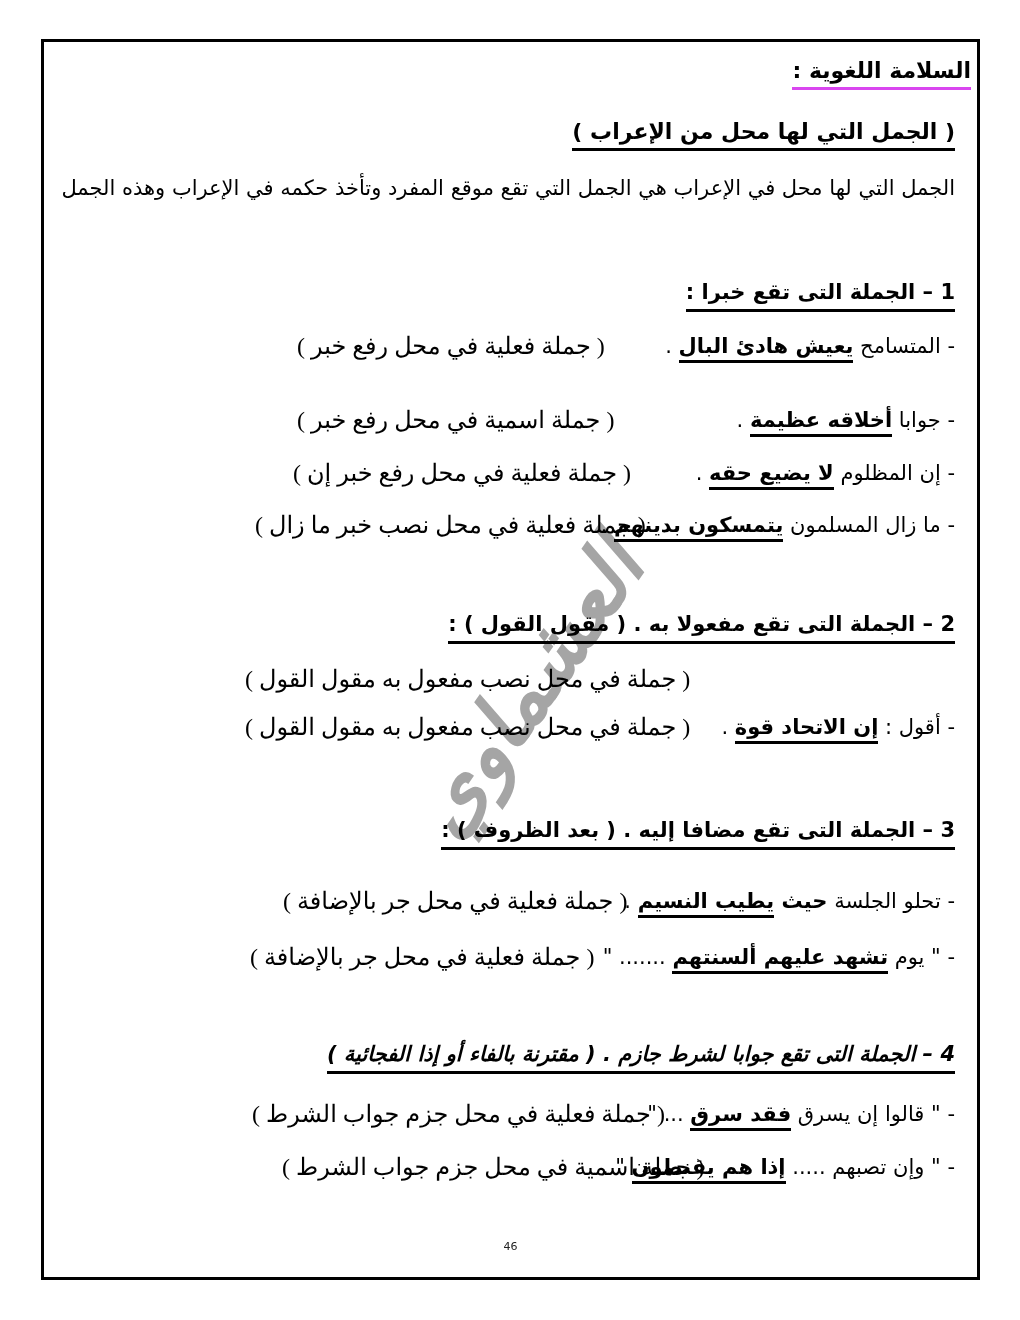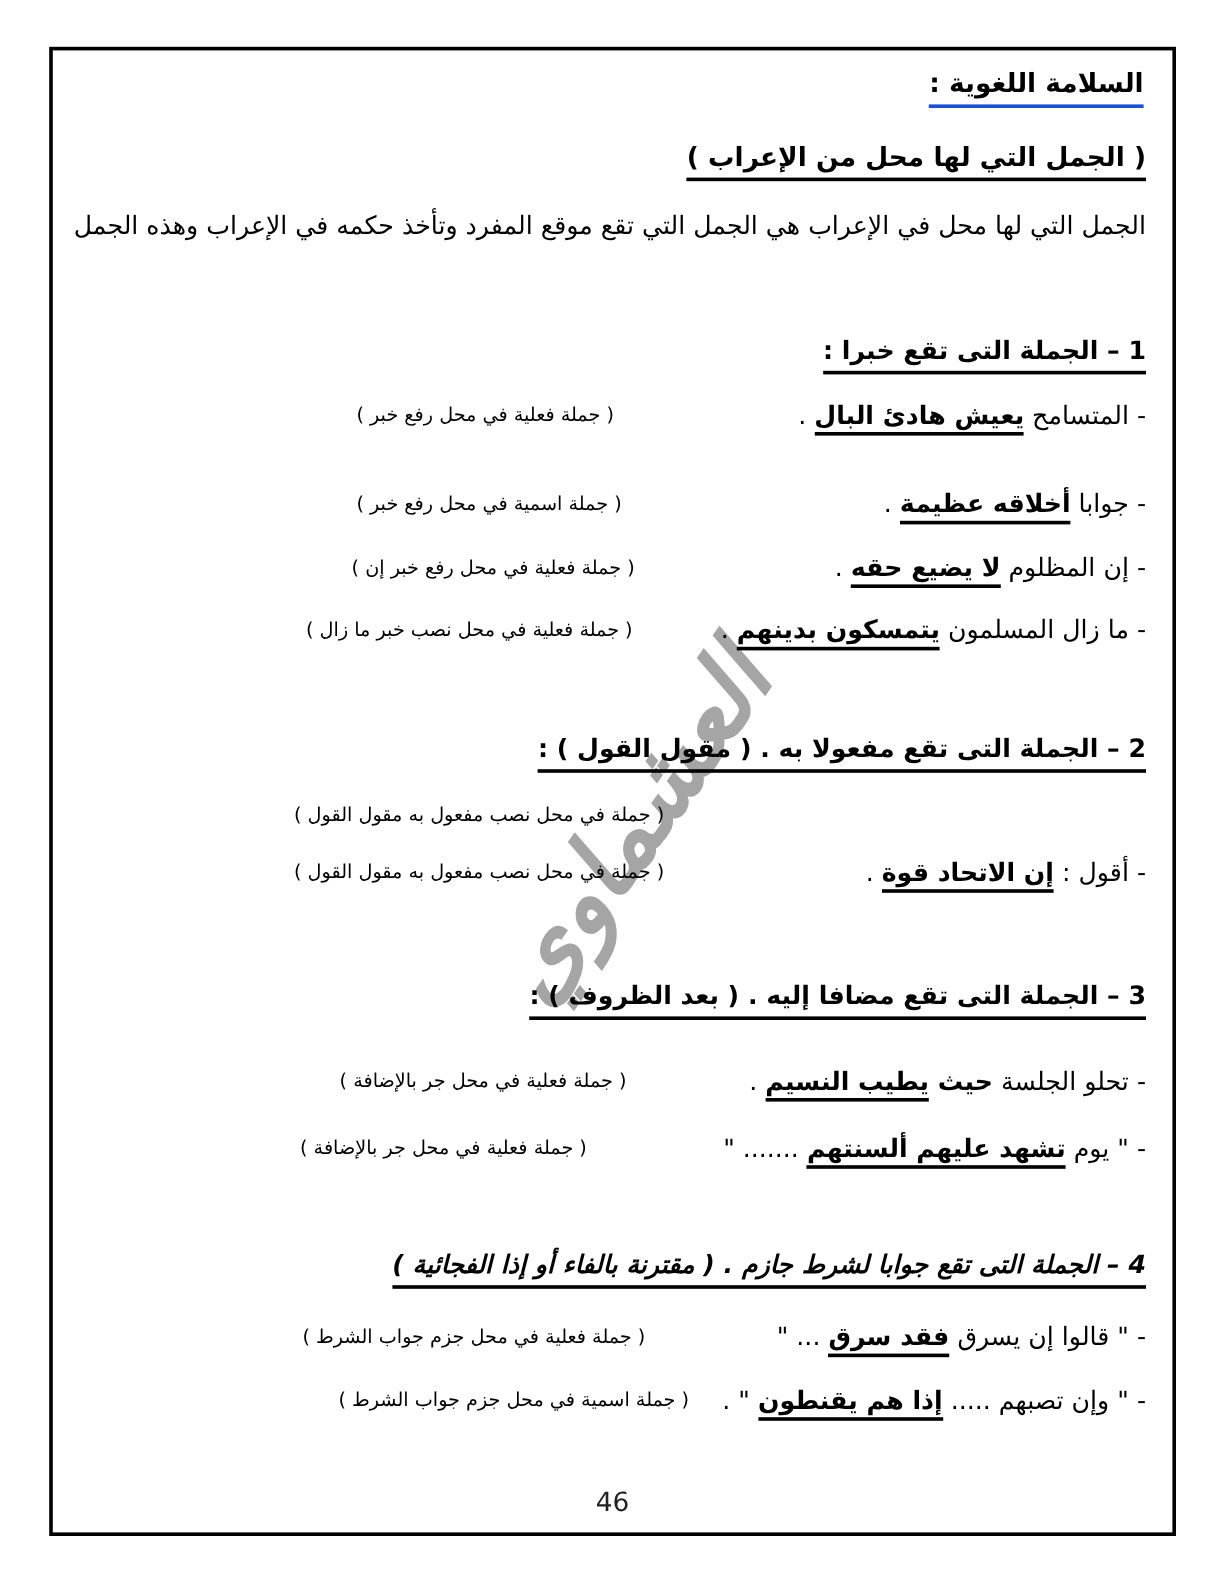--- a/index.html
+++ b/index.html
@@ -13,23 +13,23 @@
   }
   .wm{
     position:absolute;left:388px;top:628px;width:300px;height:90px;
     transform:rotate(-55deg);transform-origin:center;
     font-size:82px;font-weight:bold;font-style:italic;
     color:#8f8f8f;opacity:.8;direction:rtl;white-space:nowrap;text-align:center;
     z-index:1;line-height:90px;
   }
   .content{position:absolute;inset:0;z-index:2;}
   .title{
-    position:absolute;right:67px;top:58px;margin:0;
+    position:absolute;right:49px;top:58px;margin:0;
     font-size:22px;font-weight:bold;direction:rtl;white-space:nowrap;
-    border-bottom:3px solid #1d4ed8;padding-bottom:4px;
+    border-bottom:3px solid #d946ef;padding-bottom:4px;
   }
   .subtitle{
     position:absolute;right:65px;top:119px;margin:0;
     font-size:22px;font-weight:bold;direction:rtl;white-space:nowrap;
     border-bottom:3px solid #000;padding-bottom:4px;
   }
   .intro{
     position:absolute;right:65px;top:176px;margin:0;
     font-size:21px;direction:rtl;white-space:nowrap;
   }
@@ -39,25 +39,25 @@
     border-bottom:3px solid #000;padding-bottom:5px;
   }
   .row{
     position:absolute;right:65px;left:65px;height:32px;
     direction:rtl;font-size:21px;line-height:30px;
   }
   .sentence{white-space:nowrap;}
   .seg-b{font-weight:bold;}
   .seg-u{border-bottom:3px solid #000;padding-bottom:2px;}
   .note{
-    position:absolute;top:0;font-size:16px;direction:rtl;white-space:nowrap;
+    position:absolute;top:0;font-size:24px;direction:rtl;white-space:nowrap;font-family:Liberation Serif, serif;
   }
   .page-number{
     position:absolute;left:41px;top:1240px;width:939px;
-    text-align:center;font-size:22px;color:#222;
+    text-align:center;font-size:11px;color:#222;
   }
 </style>
 </head>
 <body>
 
 <div class="page">
   <div class="frame"></div>
   <div class="wm">العشماوي</div>
   <div class="content">
     <h1 class="title">السلامة اللغوية :</h1>

